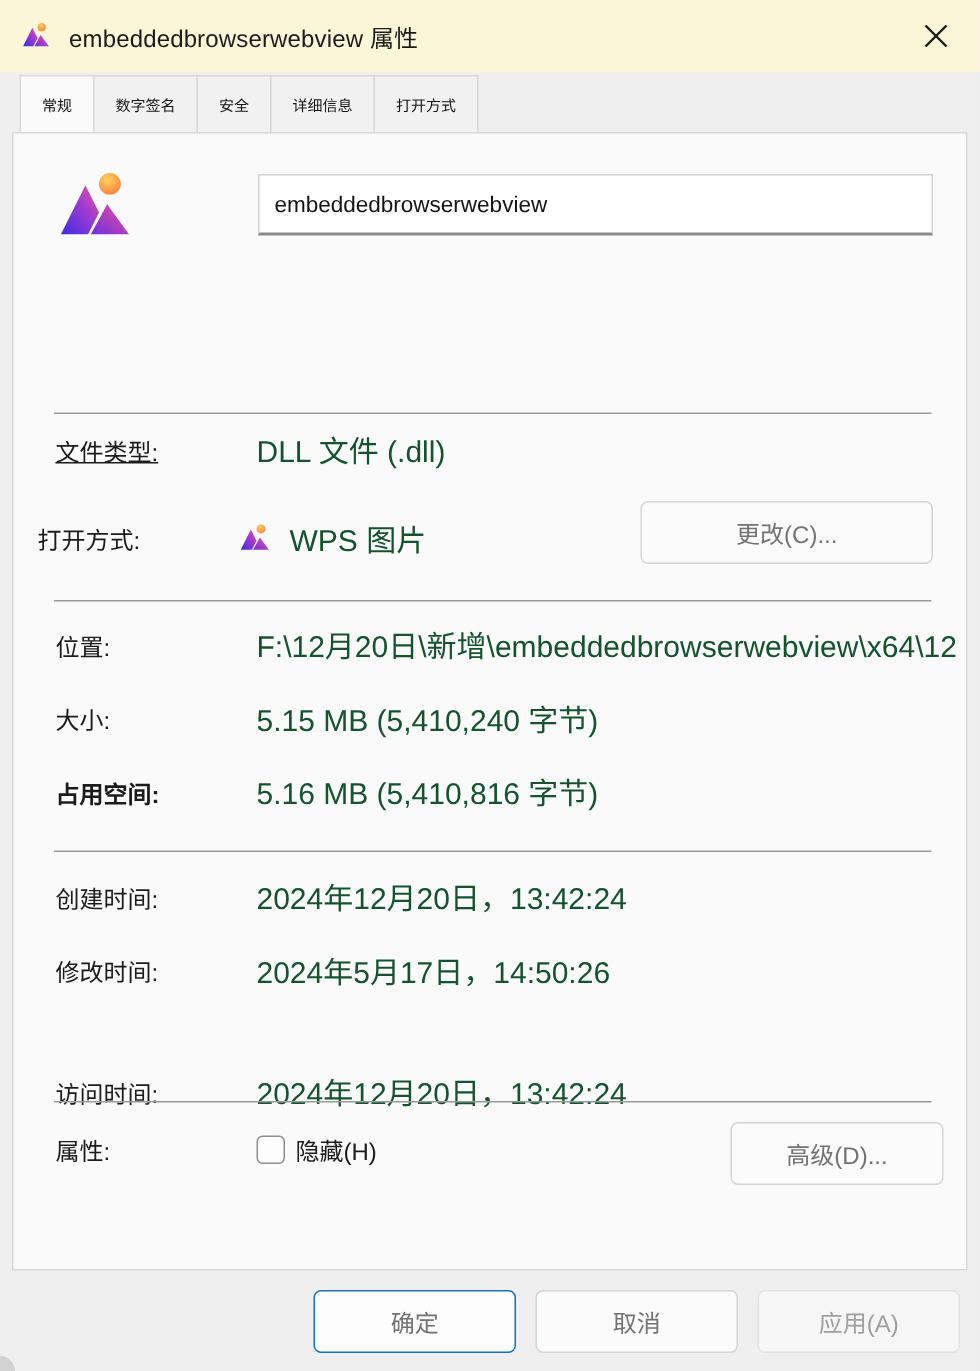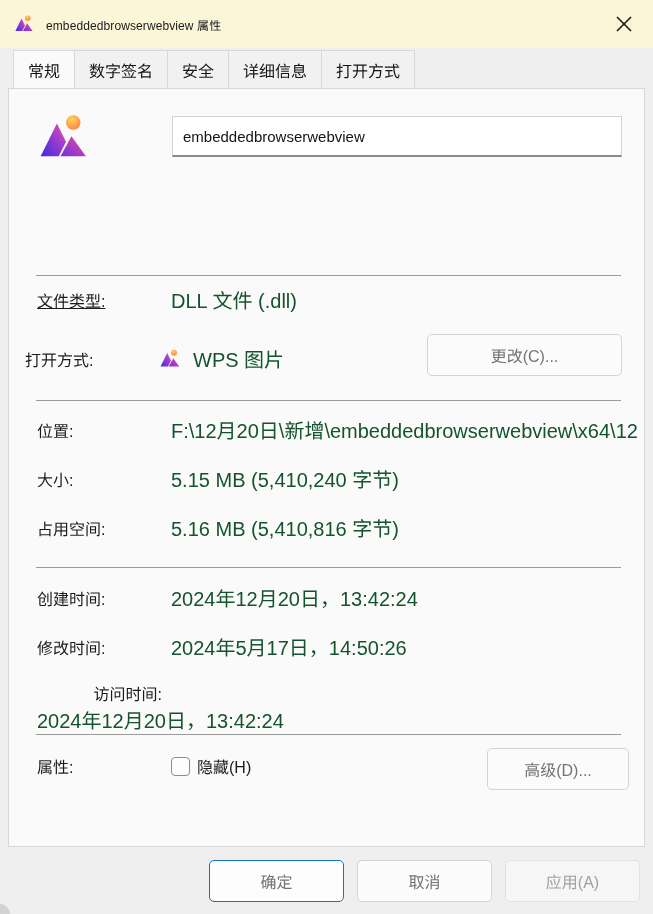--- a/index.html
+++ b/index.html
@@ -35,21 +35,21 @@
   }
   .title-icon {
     width: 22px;
     height: 22px;
     margin-left: 14px;
     margin-right: 10px;
     flex: 0 0 auto;
     display: block;
   }
   .title-text {
-    font-size: 12px;
+    font-size: 16px;
     color: #1b1b1b;
     letter-spacing: 0.1px;
     white-space: nowrap;
   }
   .titlebar-close {
     position: absolute;
     right: 0;
     top: 0;
     width: 58px;
     height: 48px;
@@ -68,21 +68,21 @@
     padding-left: 13px;
     flex: 0 0 auto;
     box-sizing: border-box;
   }
   .tab {
     height: 38px;
     padding: 0 14px;
     display: flex;
     align-items: center;
     justify-content: center;
-    font-size: 16px;
+    font-size: 10px;
     color: #141414;
     background: #f1f1f1;
     border: 1px solid #d8d8d8;
     border-bottom: none;
     box-sizing: border-box;
     margin-right: -1px;
     white-space: nowrap;
   }
   .tab.active {
     background: #fafafa;
@@ -374,37 +374,37 @@
       <span class="label" style="width:134px;">位置:</span>
       <span class="value">F:\12月20日\新增\embeddedbrowserwebview\x64\12</span>
     </div>
 
     <div class="row" style="left:28px; top:375px;">
       <span class="label" style="width:134px;">大小:</span>
       <span class="value">5.15 MB (5,410,240 字节)</span>
     </div>
 
     <div class="row" style="left:28px; top:424px;">
-      <span class="label" style="width:134px;">占用空间:</span>
+      <span class="label" style="width:134px;font-weight:bold;">占用空间:</span>
       <span class="value">5.16 MB (5,410,816 字节)</span>
     </div>
 
     <div class="sep" style="top:478px;"></div>
 
     <div class="row" style="left:28px; top:494px;">
       <span class="label" style="width:134px;">创建时间:</span>
       <span class="value">2024年12月20日，13:42:24</span>
     </div>
 
     <div class="row" style="left:28px; top:543px;">
       <span class="label" style="width:134px;">修改时间:</span>
       <span class="value">2024年5月17日，14:50:26</span>
     </div>
 
-    <div class="row" style="left:28px; top:592px;flex-direction:column;">
+    <div class="row" style="left:28px; top:624px;">
       <span class="label" style="width:134px;">访问时间:</span>
       <span class="value">2024年12月20日，13:42:24</span>
     </div>
 
     <div class="sep" style="top:645px;"></div>
 
     <div class="row" style="left:28px; top:665px;">
       <span class="label" style="width:134px;">属性:</span>
       <span class="cb-wrap">
         <span class="cb-box"></span>

